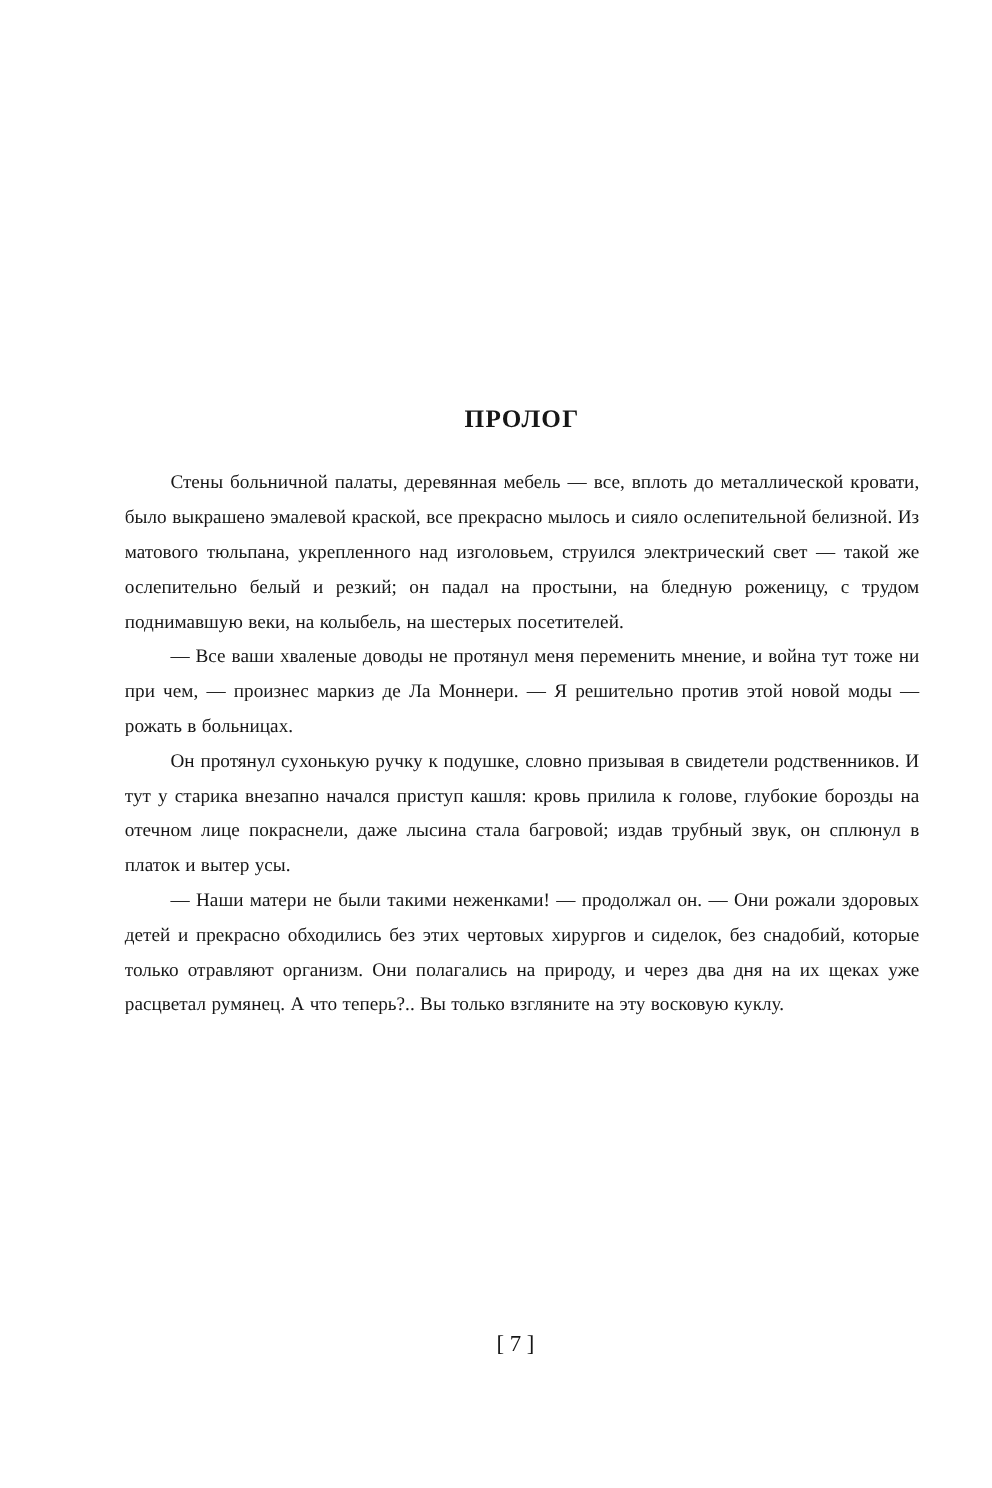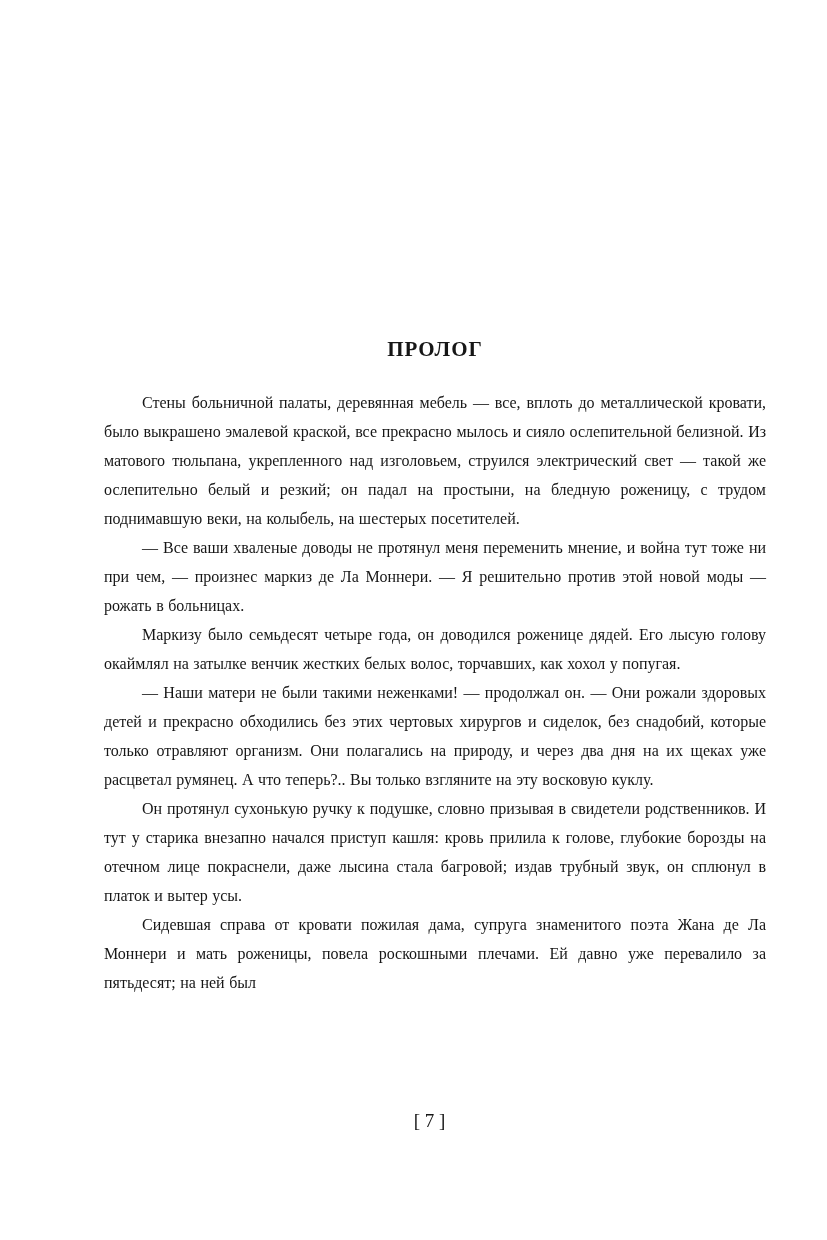--- a/index.html
+++ b/index.html
@@ -52,20 +52,18 @@
 </style>
 </head>
 <body>
 
 <div class="book-page">
   <h1 class="chapter-title">ПРОЛОГ</h1>
 
   <div class="body-text">
     <p>Стены больничной палаты, деревянная мебель — все, вплоть до металлической кровати, было выкрашено эмалевой краской, все прекрасно мылось и сияло ослепительной белизной. Из матового тюльпана, укрепленного над изголовьем, струился электрический свет — такой же ослепительно белый и резкий; он падал на простыни, на бледную роженицу, с трудом поднимавшую веки, на колыбель, на шестерых посетителей.</p>
     <p>— Все ваши хваленые доводы не протянул меня переменить мнение, и война тут тоже ни при чем, — произнес маркиз де Ла Моннери. — Я решительно против этой новой моды — рожать в больницах.</p>
-    <p>Маркизу было семьдесят четыре года, он доводился роженице дядей. Его лысую голову окаймлял на затылке венчик жестких белых волос, торчавших, как хохол у попугая.</p>
+    <p>Он протянул сухонькую ручку к подушке, словно призывая в свидетели родственников. И тут у старика внезапно начался приступ кашля: кровь прилила к голове, глубокие борозды на отечном лице покраснели, даже лысина стала багровой; издав трубный звук, он сплюнул в платок и вытер усы.</p>
     <p>— Наши матери не были такими неженками! — продолжал он. — Они рожали здоровых детей и прекрасно обходились без этих чертовых хирургов и сиделок, без снадобий, которые только отравляют организм. Они полагались на природу, и через два дня на их щеках уже расцветал румянец. А что теперь?.. Вы только взгляните на эту восковую куклу.</p>
-    <p>Он протянул сухонькую ручку к подушке, словно призывая в свидетели родственников. И тут у старика внезапно начался приступ кашля: кровь прилила к голове, глубокие борозды на отечном лице покраснели, даже лысина стала багровой; издав трубный звук, он сплюнул в платок и вытер усы.</p>
-    <p>Сидевшая справа от кровати пожилая дама, супруга знаменитого поэта Жана де Ла Моннери и мать роженицы, повела роскошными плечами. Ей давно уже перевалило за пятьдесят; на ней был</p>
   </div>
 
   <div class="page-number">[ 7 ]</div>
 </div>
 
 </body></html>

